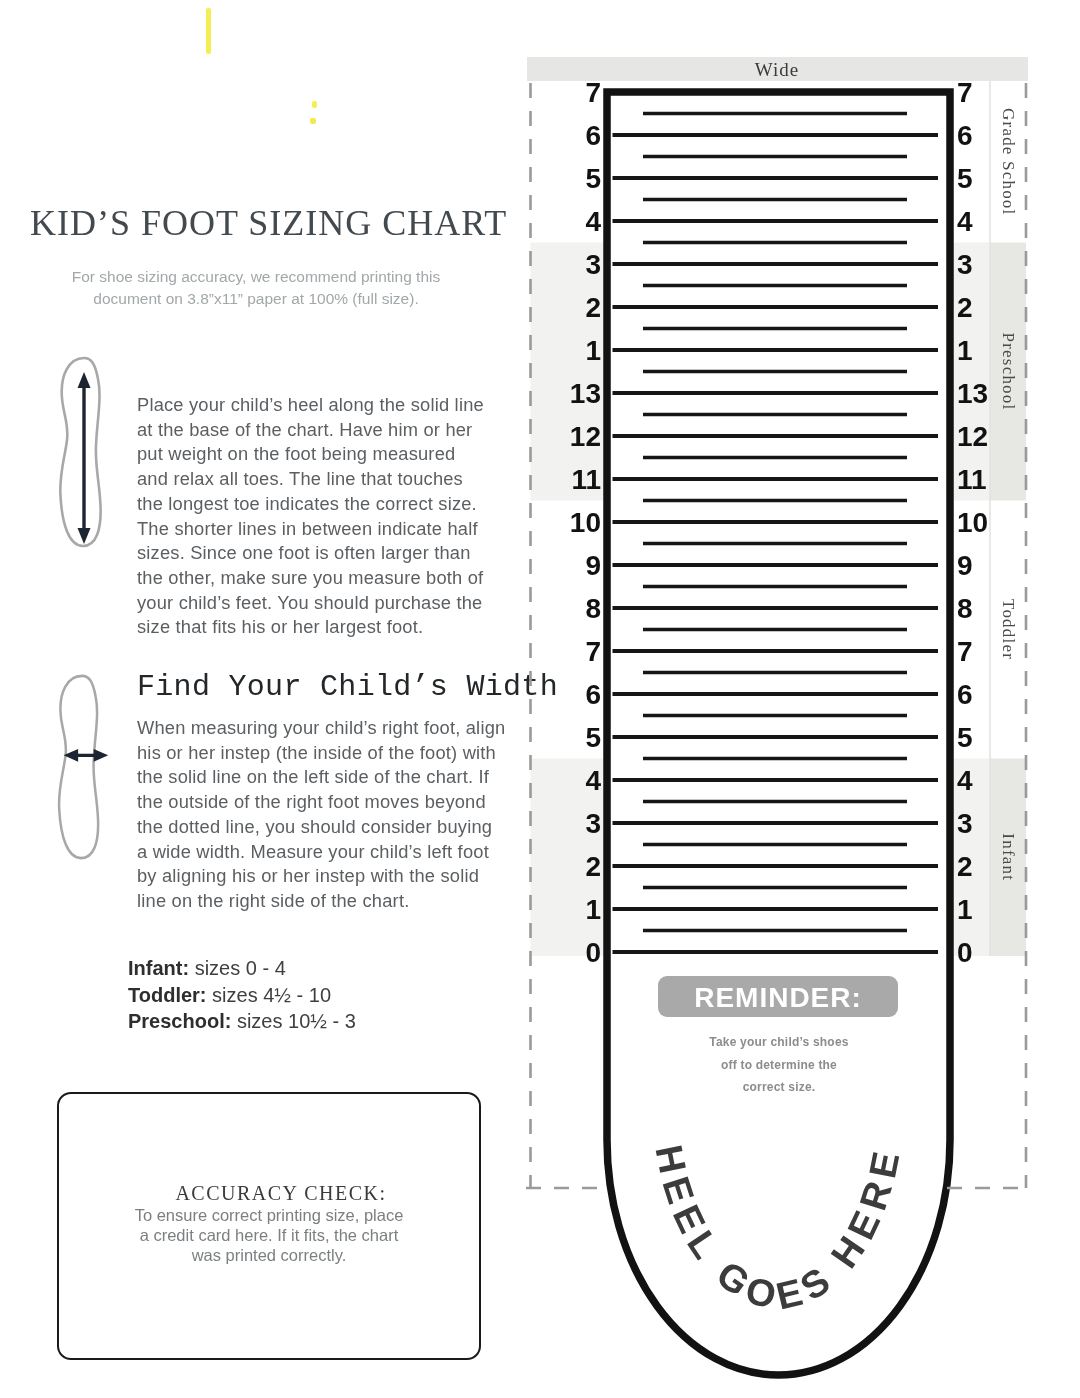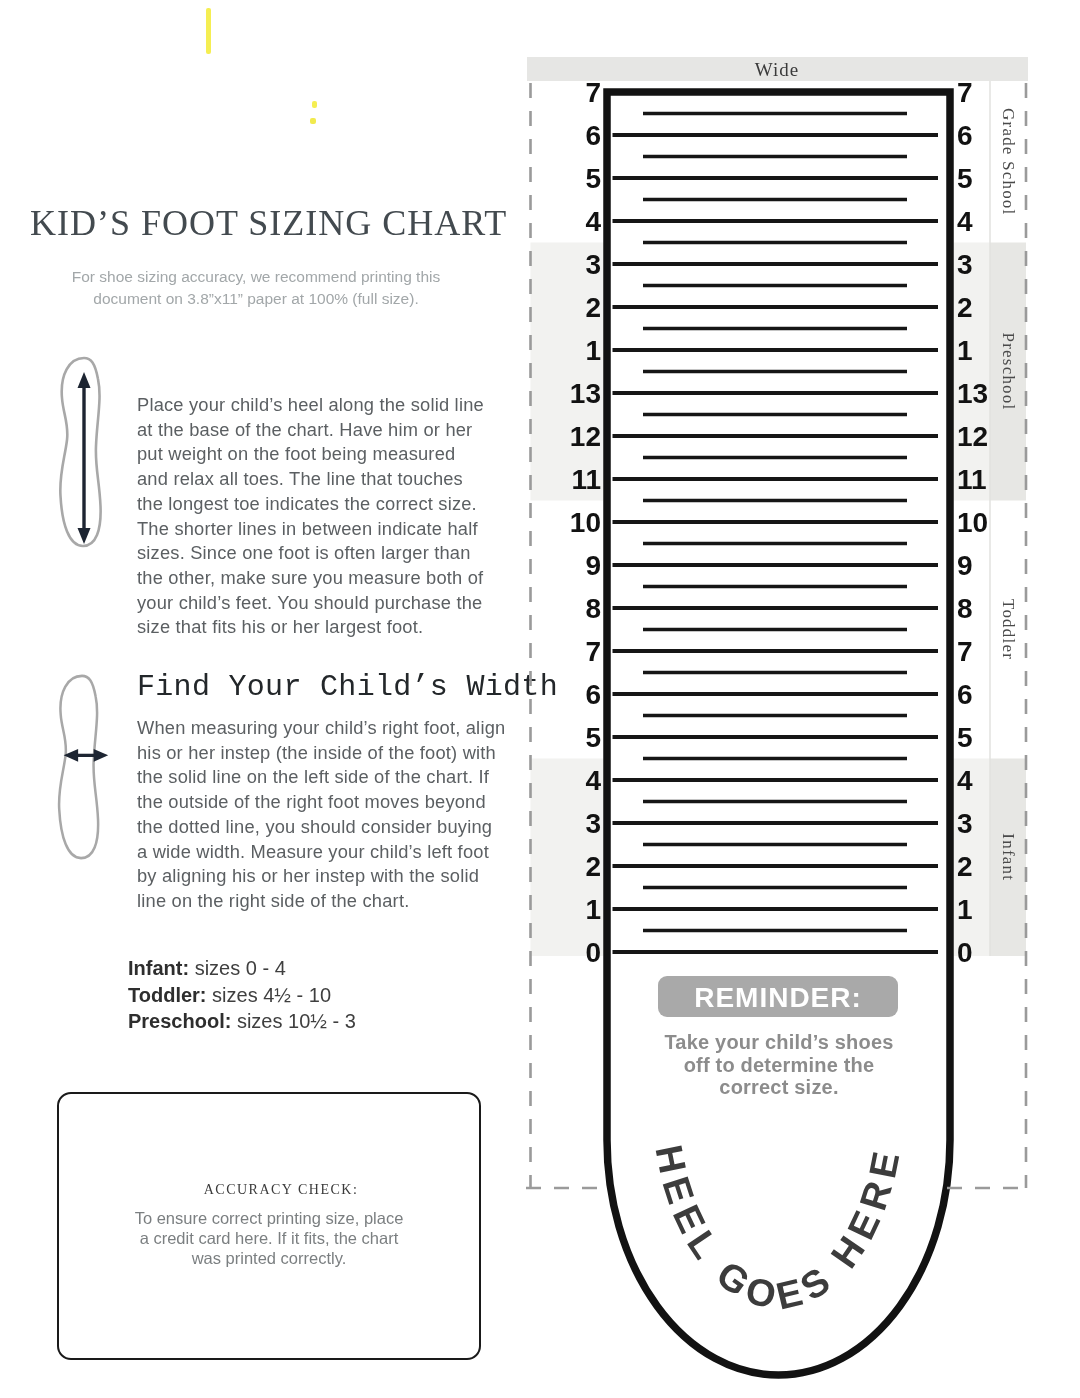--- a/index.html
+++ b/index.html
@@ -26,26 +26,26 @@
   .body-text {
     font-size:18.3px; line-height:24.7px; color:#5b5f62; letter-spacing:0.2px;
   }
   .ranges { left:128px; top:955px; font-size:20px; line-height:26.5px; color:#3f3f3f; }
   .ranges .row b { color:#2e2e2e; font-weight:700; }
   .accuracy-box {
     left:57px; top:1092px; width:424px; height:268px;
     border:2.5px solid #1a1a1a; border-radius:14px; box-sizing:border-box;
     text-align:center; padding-top:88px;
   }
-  .accuracy-title { font-size:14px; letter-spacing:1.5px; color:#3a3a3a;margin-left:24px; }
-  .accuracy-body { margin-top:10px; font-size:16.5px; line-height:20px; color:#7b7f81; }
+  .accuracy-title { font-size:20px; letter-spacing:1.5px; color:#3a3a3a;margin-left:24px; }
+  .accuracy-body { font-size:16.5px; line-height:20px; color:#7b7f81; }
 
   .reminder-text {
     left:640px; top:1031px; width:278px; text-align:center;
-    font-size:20px; font-weight:700; line-height:22.5px; color:#8c8c8c; letter-spacing:0.2px;
+    font-size:12px; font-weight:700; line-height:22.5px; color:#8c8c8c; letter-spacing:0.2px;
   }
   .artifact { position:absolute; border-radius:2px; opacity:0.9; }
   svg text { user-select:none; }
 </style>
 </head>
 <body>
 
 <div class="page">
 
   <div class="artifact" style="left:206px; top:8px; width:5px; height:46px; background:#f4ec3f;"></div>

